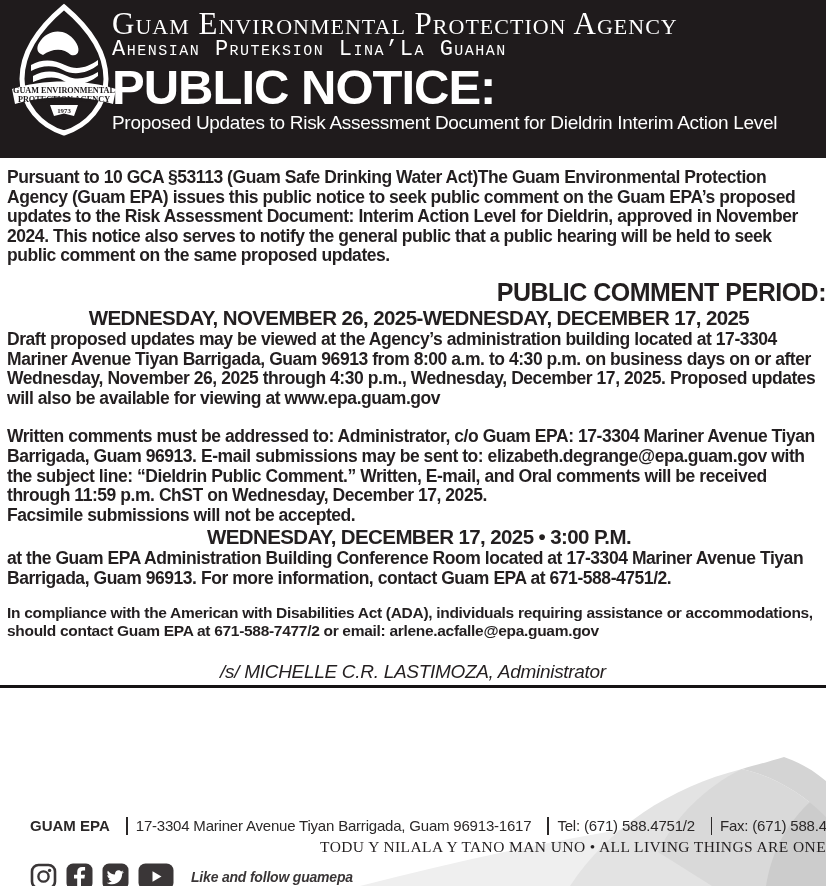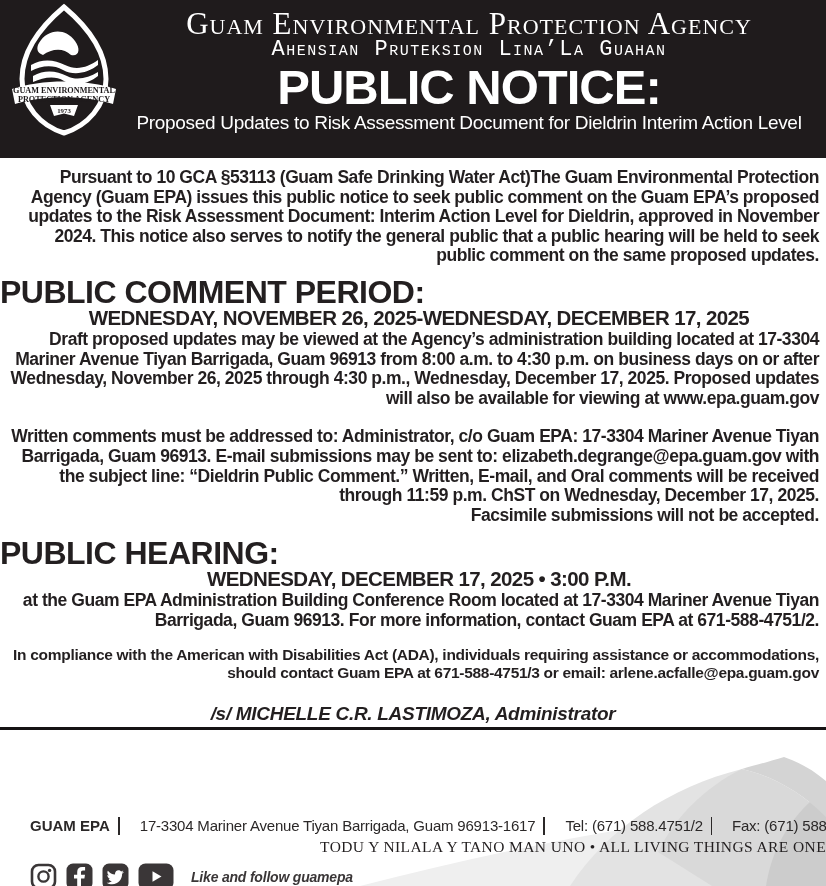--- a/index.html
+++ b/index.html
@@ -10,64 +10,64 @@
     font-family:"Liberation Sans", sans-serif; color:#231f20;
   }
   
   .hdr {
     position:relative; width:826px; height:158px;
     background:#1f1b1c; color:#ffffff;
   }
   .logo-wrap { position:absolute; left:8px; top:3px; width:112px; height:134px; }
   .hdr-text {
     position:absolute; left:112px; right:0; top:0; height:158px;
-    text-align:center; padding-top:9px;
+    text-align:left; padding-top:9px;
   }
   .agency-en {
     font-family:"Liberation Serif", serif; font-variant:small-caps;
     font-size:31px; line-height:30px; letter-spacing:1px; font-weight:400;
   }
   .agency-ch {
     font-family:Liberation Mono, monospace; font-variant:small-caps;
     font-size:22px; line-height:21px; letter-spacing:1.5px; font-weight:400;
   }
   .notice-title {
     font-size:49px; line-height:50px; font-weight:800; letter-spacing:-1px;
     margin-top:2px;
   }
   .notice-sub1 { font-size:19px; line-height:21px; font-weight:700; margin-top:1px; }
   .notice-sub2 { font-size:19px; line-height:21px; font-weight:400; letter-spacing:-0.3px; }
   
   .content { position:relative; z-index:2; }
   .para {
     font-size:17.5px; line-height:19.6px; font-weight:700;
-    letter-spacing:-0.45px; text-align:right; margin:0 7px;
+    letter-spacing:-0.45px; text-align:left; margin:0 7px;
   }
   .intro { margin-top:10px; }
   .sec-head {
-    text-align:left; font-size:32px; line-height:27px; font-weight:800;
+    text-align:right; font-size:25px; line-height:27px; font-weight:800;
     letter-spacing:-0.5px; margin-top:13px;
   }
   .sec-date {
     text-align:center; font-size:20.5px; line-height:24px; font-weight:800;
     letter-spacing:-0.6px; white-space:nowrap;margin-left:12px;
   }
   .gap-top { margin-top:19px; }
   .gap-top-sm { margin-top:15px; }
   .ada { font-size:15.5px; line-height:18.5px; letter-spacing:-0.3px; }
   .sig-wrap {
     margin-top:20px; border-bottom:3px solid #161314; padding-bottom:3px;
     text-align:center;
   }
-  .sig { font-style:italic; font-size:19px; line-height:21px; font-weight:700; letter-spacing:-0.3px; }
+  .sig { font-style:italic; font-size:19px; line-height:21px; font-weight:400; letter-spacing:-0.3px; }
   
   .ftr { position:absolute; left:12px; right:0; bottom:0; height:76px; padding:7px 0 0 18px; z-index:2; }
   .contact-line { display:flex; align-items:center; font-size:15px; line-height:18px; color:#2b2828; letter-spacing:-0.2px; white-space:nowrap; }
   .contact-line .org { font-weight:800; letter-spacing:0; }
-  .contact-line .seg { border-left:2.5px solid #2b2828; margin-left:8px; padding-left:20px; }
+  .contact-line .seg { border-left:2.5px solid #2b2828; margin-left:16px; padding-left:8px; }
   .contact-line .seg.thin { border-left-width:1px; }
   .motto {
     font-family:"Liberation Serif", serif; font-size:15.5px; line-height:22px;
     letter-spacing:0.4px; color:#221e1f; margin-top:1px;text-align:right;
   }
   .social-row { display:flex; align-items:center; gap:9px; margin-top:5px; }
   .social-row svg { display:block; }
   .tagline { font-style:italic; font-weight:800; font-size:14px; color:#3a3637; margin-left:8px; letter-spacing:-0.2px; }
   
   .swoosh { position:absolute; right:0; bottom:0; z-index:1; }
@@ -111,25 +111,24 @@
 
     <p class="para intro">Pursuant to 10 GCA §53113 (Guam Safe Drinking Water Act)The Guam Environmental Protection Agency (Guam EPA) issues this public notice to seek public comment on the Guam EPA’s proposed updates to the Risk Assessment Document: Interim Action Level for Dieldrin, approved in November 2024. This notice also serves to notify the general public that a public hearing will be held to seek public comment on the same proposed updates.</p>
 
     <div class="sec-head">PUBLIC COMMENT PERIOD:</div>
     <div class="sec-date">WEDNESDAY, NOVEMBER 26, 2025-WEDNESDAY, DECEMBER 17, 2025</div>
     <p class="para">Draft proposed updates may be viewed at the Agency’s administration building located at 17-3304 Mariner Avenue Tiyan Barrigada, Guam 96913 from 8:00 a.m. to 4:30 p.m. on business days on or after Wednesday, November 26, 2025 through 4:30 p.m., Wednesday, December 17, 2025. Proposed updates will also be available for viewing at www.epa.guam.gov</p>
 
     <p class="para gap-top">Written comments must be addressed to: Administrator, c/o Guam EPA: 17-3304 Mariner Avenue Tiyan Barrigada, Guam 96913. E-mail submissions may be sent to: elizabeth.degrange@epa.guam.gov with the subject line: “Dieldrin Public Comment.” Written, E-mail, and Oral comments will be received through 11:59 p.m. ChST on Wednesday, December 17, 2025.</p>
     <p class="para">Facsimile submissions will not be accepted.</p>
 
-    <div class="sec-head gap-top-sm">PUBLIC HEARING:</div>
     <div class="sec-date">WEDNESDAY, DECEMBER 17, 2025 • 3:00 P.M.</div>
     <p class="para">at the Guam EPA Administration Building Conference Room located at 17-3304 Mariner Avenue Tiyan Barrigada, Guam 96913. For more information, contact Guam EPA at 671-588-4751/2.</p>
 
-    <p class="para ada gap-top-sm">In compliance with the American with Disabilities Act (ADA), individuals requiring assistance or accommodations, should contact Guam EPA at 671-588-4751/3 or email: arlene.acfalle@epa.guam.gov</p>
+    <p class="para ada gap-top-sm">In compliance with the American with Disabilities Act (ADA), individuals requiring assistance or accommodations, should contact Guam EPA at 671-588-7477/2 or email: arlene.acfalle@epa.guam.gov</p>
 
     <div class="sig-wrap">
       <span class="sig">/s/ MICHELLE C.R. LASTIMOZA, Administrator</span>
     </div>
   </div>
 
   <div class="ftr">
     <div class="contact-line">
       <span class="org">GUAM EPA</span>
       <span class="seg">17-3304 Mariner Avenue Tiyan Barrigada, Guam 96913-1617</span>

